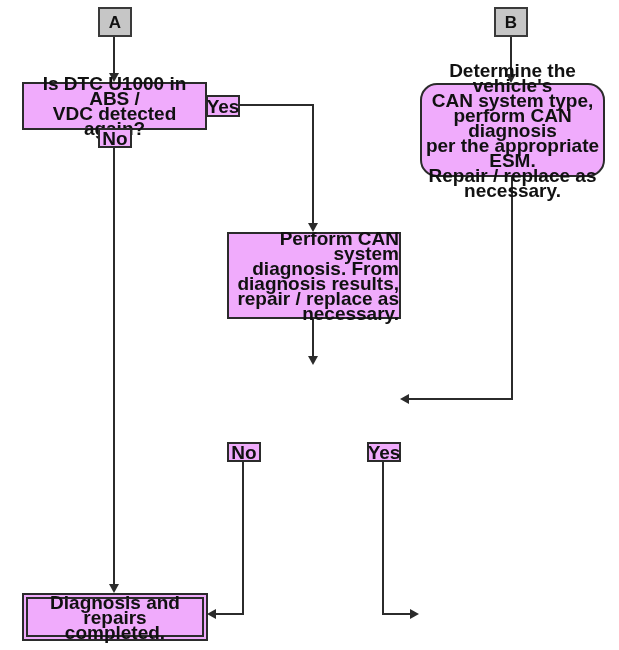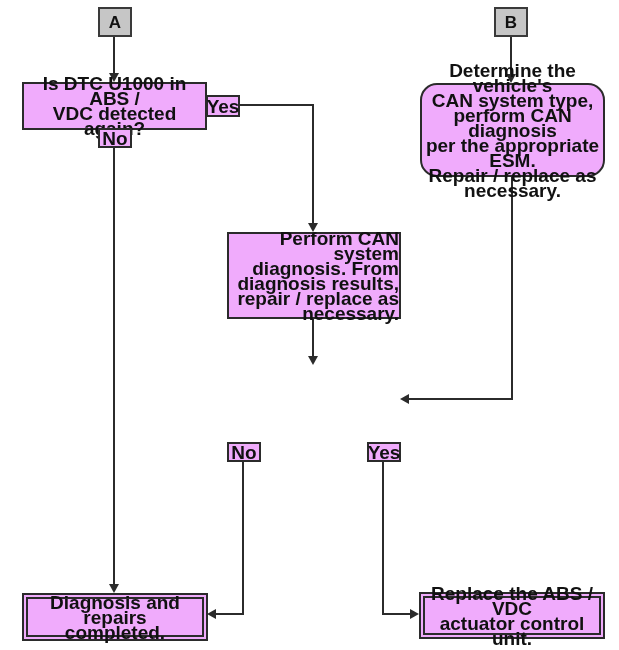--- a/index.html
+++ b/index.html
@@ -113,16 +113,14 @@
 necessary.</div>
 
 
   <div class="box lbl" style="left:227px; top:442px; width:34px; height:20px;">No</div>
 
   <div class="box lbl" style="left:367px; top:442px; width:34px; height:20px;">Yes</div>
 
   <div class="box terminal" style="left:22px; top:593px; width:186px; height:48px;">Diagnosis and repairs
 completed.</div>
 
-  <div class="box terminal" style="left:419px; top:592px; width:186px; height:47px;">Replace the ABS / VDC
-actuator control unit.</div>
 
 </div>
 
 </body></html>

